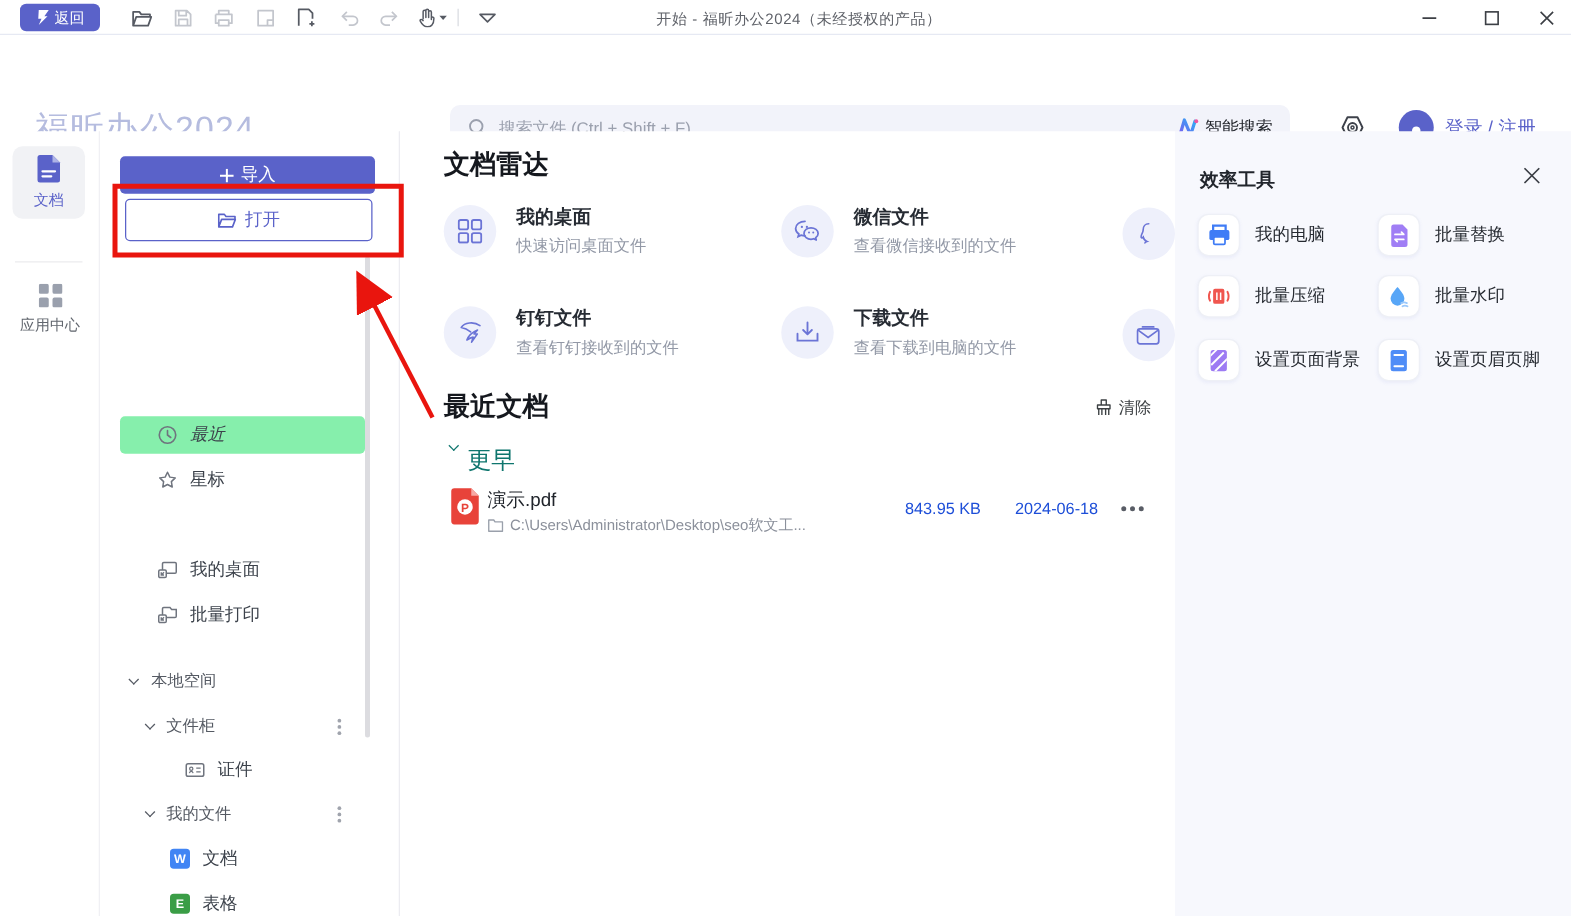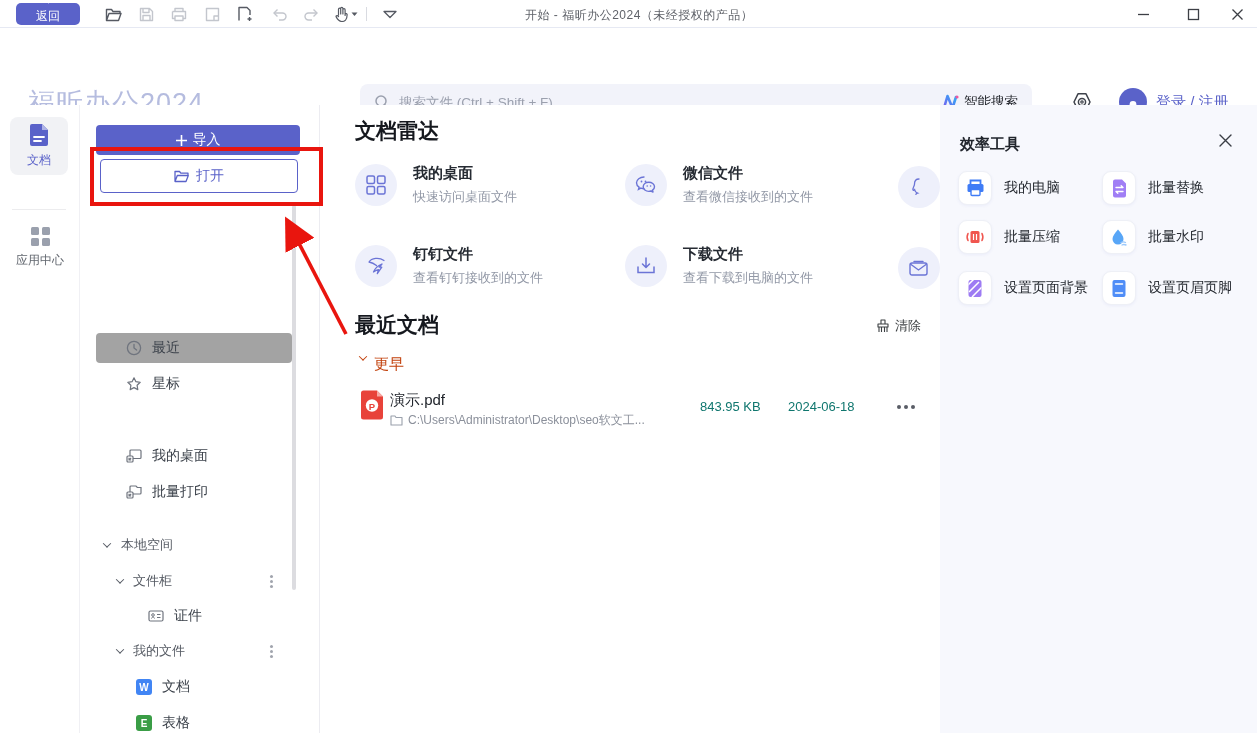--- a/index.html
+++ b/index.html
@@ -5,21 +5,21 @@
   * { margin:0; padding:0; box-sizing:border-box; }
   html,body { width:1257px; height:733px; overflow:hidden; background:#fff;
     font-family:"Liberation Sans", sans-serif; color:#23262d; }
   .abs { position:absolute; }
   svg { display:block; }
 
   
   .titlebar { position:absolute; left:0; top:0; width:1257px; height:28px; background:#fff;
     border-bottom:1px solid #e6e9f3; z-index:5; }
   .back-btn { position:absolute; left:16px; top:3px; width:64px; height:22px; background:#5a62c9;
-    border-radius:5px; color:#fff; font-size:12px; display:flex; align-items:center; justify-content:center; gap:4px;flex-direction:column; }
+    border-radius:5px; color:#fff; font-size:12px; display:flex; align-items:center; justify-content:center; gap:4px; }
   .tb-ico { position:absolute; top:4px; width:20px; height:20px; display:flex; align-items:center; justify-content:center; color:#565a63; }
   .tb-ico.dim { color:#c3c6cd; }
   .tb-sep { position:absolute; top:7px; width:1px; height:14px; background:#d9dbe1; }
   .win-title { position:absolute; left:525px; top:7px; font-size:12px; color:#5f6269; letter-spacing:.5px; }
   .win-ctl { position:absolute; top:5px; width:26px; height:18px; display:flex; align-items:center; justify-content:center; color:#3c3f45; }
 
   
   .header { position:absolute; left:0; top:29px; width:1257px; height:76px; background:#fff; }
   .app-title { position:absolute; left:28px; top:56px; font-size:27px; color:#b5bcdf; letter-spacing:1px; }
   .search { position:absolute; left:360px; top:55px; width:672px; height:36px; background:#f2f3fa; border-radius:8px;
@@ -47,39 +47,39 @@
     color:#fff; font-size:14px; display:flex; align-items:center; justify-content:center; gap:6px; }
   .open-btn { position:absolute; left:20px; top:54px; width:198px; height:34px; background:#fff; border:1px solid #5a62c9;
     border-radius:4px; color:#5a62c9; font-size:14px; display:flex; align-items:center; justify-content:center; gap:7px; }
   .sec-row { position:absolute; left:0; width:240px; height:24px; display:flex; align-items:center; font-size:13px; color:#555a63; }
   .chev { display:inline-block; width:6px; height:6px; border-left:1.5px solid currentColor; border-bottom:1.5px solid currentColor;
     transform:rotate(-45deg) translate(1px,-1px); }
   .kebab { position:absolute; left:190px; width:3px; height:3px; border-radius:50%; background:#a0a4ad;
     box-shadow:0 -5px 0 #a0a4ad, 0 5px 0 #a0a4ad; }
   .nav-item { position:absolute; left:16px; width:196px; height:30px; border-radius:4px; display:flex; align-items:center;
     gap:10px; padding-left:30px; font-size:14px; color:#3c424b; }
-  .nav-item.sel { background:#a3a3a3; }
+  .nav-item.sel { background:#86efac;font-style:italic; }
   .nav-item .nico { width:16px; height:16px; color:#6f747e; flex:0 0 16px; }
   .ft-tile { width:16px; height:16px; border-radius:3px; color:#fff; font-size:10px; font-weight:bold;
     display:flex; align-items:center; justify-content:center; flex:0 0 16px; }
   .sb-scroll { position:absolute; left:212px; top:100px; width:4px; height:385px; background:#dcdce0; border-radius:2px; }
 
   
   .main { position:absolute; left:320px; top:105px; width:620px; height:628px; background:#fff; overflow:hidden; }
   .h1 { font-size:21px; font-weight:bold; color:#15181e; }
   .card { position:absolute; display:flex; align-items:center; gap:16px; }
   .card-ico { width:42px; height:42px; border-radius:50%; background:#eef0fb; color:#6b74d6;
     display:flex; align-items:center; justify-content:center; flex:0 0 42px; }
   .card-t { font-size:15px; color:#262b33; font-weight:bold; margin-bottom:5px; }
   .card-s { font-size:13px; color:#9298a6; }
   .clear-btn { position:absolute; left:556px; top:212px; display:flex; align-items:center; gap:5px; font-size:13px; color:#3c4043; }
-  .group-row { position:absolute; left:40px; top:250px; display:flex; gap:8px; font-size:15px; color:#c2410c; }
+  .group-row { position:absolute; left:40px; top:250px; display:flex; gap:8px; font-size:19px; color:#0f766e; }
   .file-name { font-size:15px; color:#20242b; }
   .file-path { display:flex; align-items:center; gap:5px; font-size:12px; color:#8b909b; }
-  .file-meta { font-size:13px; color:#0f766e; }
+  .file-meta { font-size:13px; color:#1d4ed8;margin-left:24px; }
   .hdots { position:absolute; left:584px; top:300px; width:4px; height:4px; border-radius:50%; background:#595d66;
     box-shadow:7px 0 0 #595d66, -7px 0 0 #595d66; }
 
   
   .tools { position:absolute; left:940px; top:105px; width:317px; height:628px; background:#f7f8fd; }
   .tools-title { position:absolute; left:20px; top:30px; font-size:15px; font-weight:bold; color:#21252c; }
   .tools-close { position:absolute; left:278px; top:28px; width:18px; height:18px; color:#3a3e45; }
   .tool { position:absolute; display:flex; align-items:center; gap:12px; }
   .tool-tile { width:34px; height:34px; background:#fff; border-radius:9px; border:1px solid #eef0f6;
     box-shadow:0 1px 3px rgba(90,98,201,.08); display:flex; align-items:center; justify-content:center; flex:0 0 34px; }

